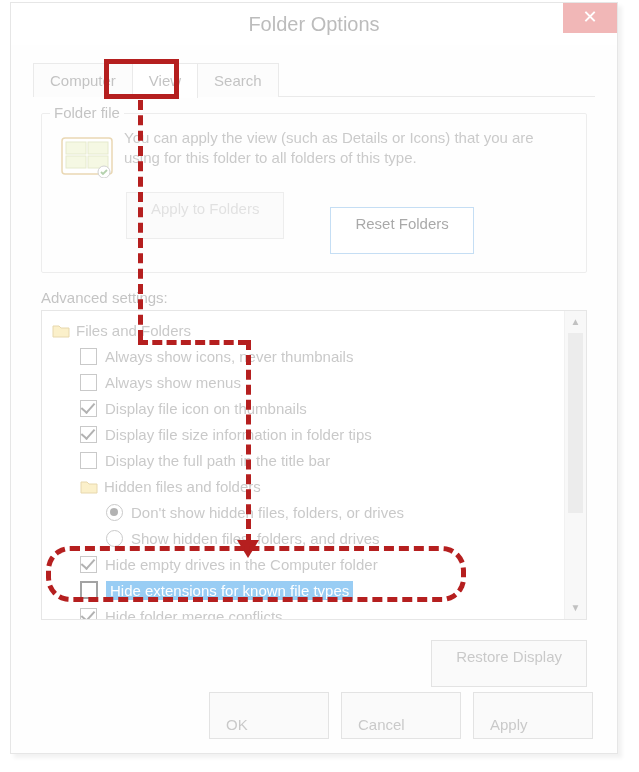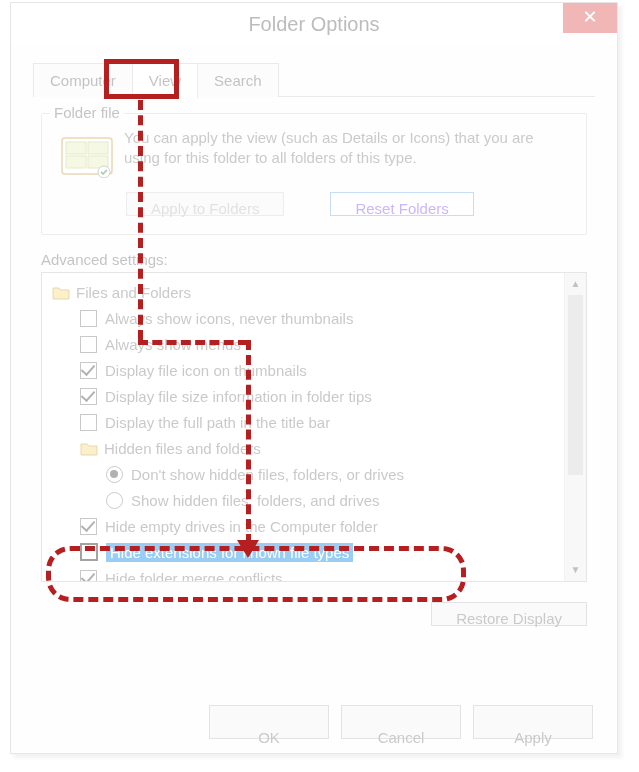--- a/index.html
+++ b/index.html
@@ -106,38 +106,38 @@
     color: #8a8a8a;
     line-height: 1.35;
     font-size: 15px;
   }
   .fv-btns {
     margin: 14px 0 4px 70px;
     display: flex;
     gap: 46px;
   }
   .btn {
-    height: 24px;
+    height: 47px;
     line-height: 32px;
     padding: 0 24px;
     background: #f4f4f4;
     border: 1px solid #c0c0c0;
     color: #888;
-    text-align: center;
     min-width: 140px;
   }
   .btn.disabled {
     color: #bdbdbd;
     background: #f7f7f7;
     border-color: #d8d8d8;
   }
   .btn.blue {
     border: 1px solid #7fb6e6;
     background: #fff;
-    color: #8b5cf6;
+    color: #404040;
+    margin-top: 15px;
   }
   .adv-label {
     margin: 8px 30px 4px 30px;
     color: #7c7c7c;
   }
   .listbox {
     margin: 0 30px;
     border: 1px solid #c8c8c8;
     height: 310px;
     position: relative;

